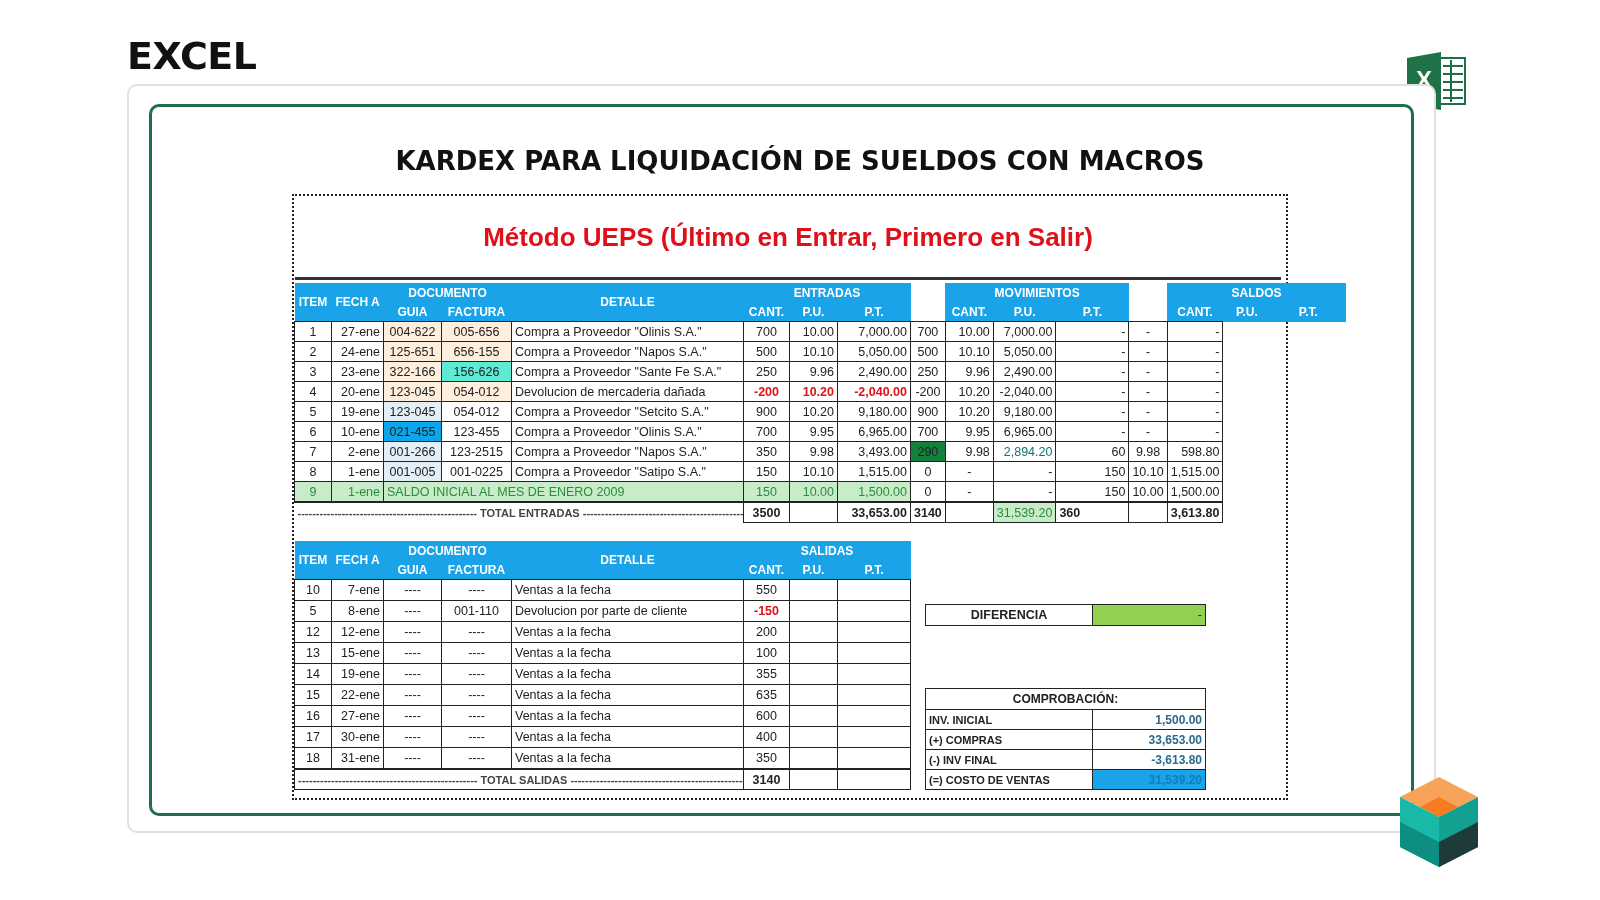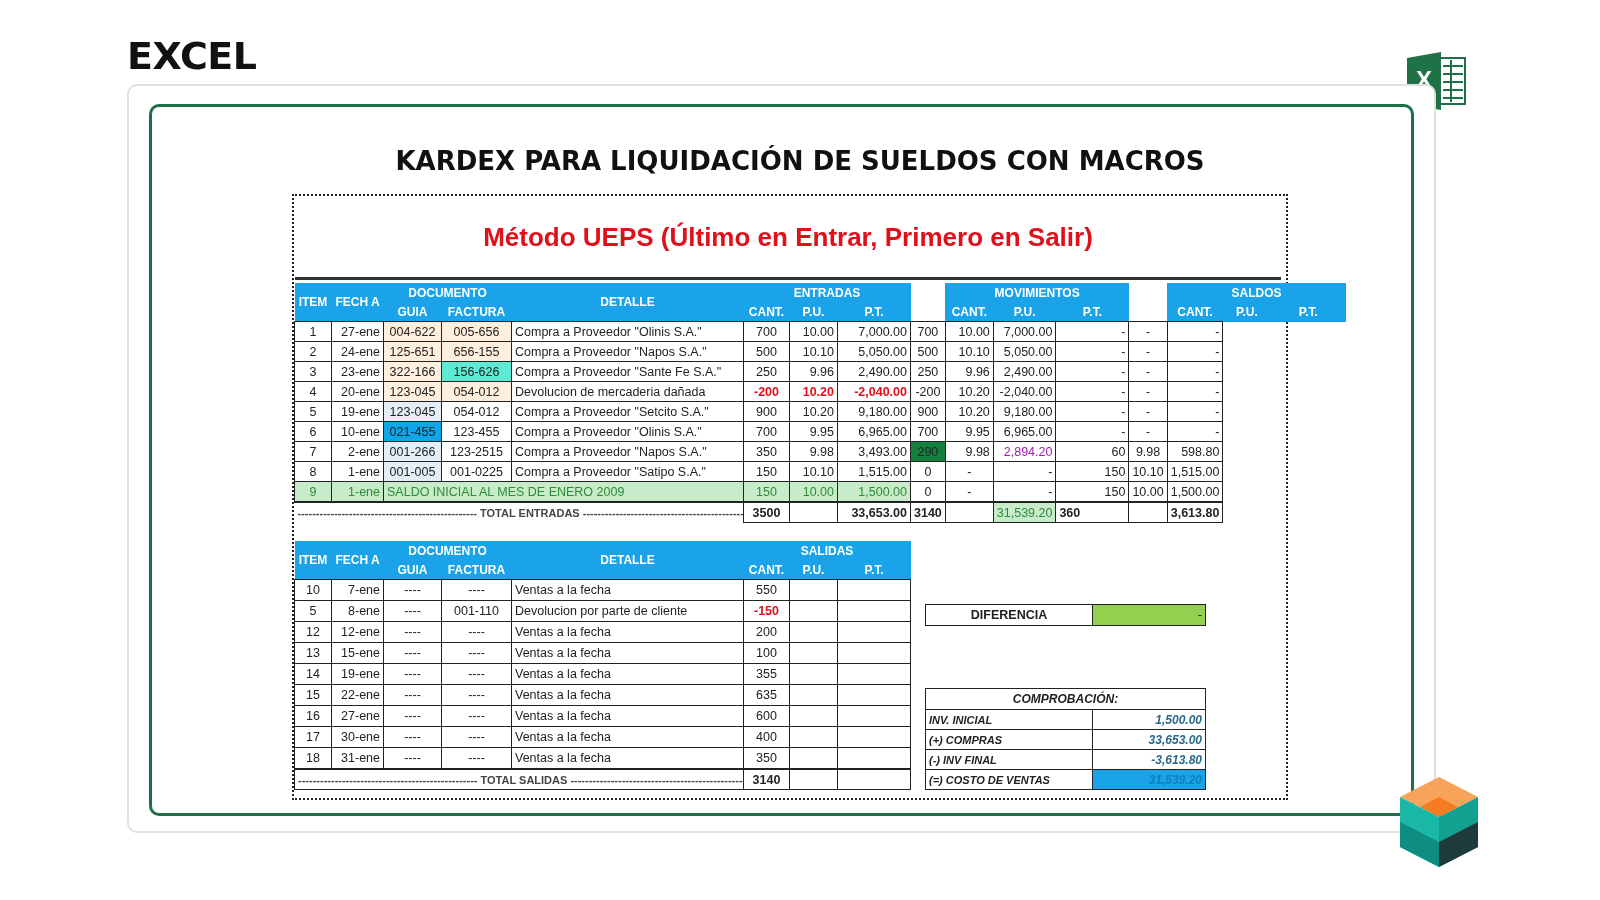--- a/index.html
+++ b/index.html
@@ -16,21 +16,21 @@
   td,th{border:1px solid #222;height:19px;padding:0 3px;white-space:nowrap;}
   th{background:#1aa3e8;color:#fff;font-weight:bold;font-size:12px;border:none;}
   .c{text-align:center;}.r{text-align:right;}.l{text-align:left;}
   .red{color:#e0101a;}
   .greenrow td{background:#c8ecc9;color:#2e8b3a;}
   .tot td{font-weight:bold;border-top:2px solid #222;}
   .b{font-weight:bold;}
   .dashes{color:#444;font-size:11px;}
   .diff{position:absolute;left:925px;top:604px;}
   .comp{position:absolute;left:925px;top:688px;}
-  .comp td{font-size:12px;font-style:italic;}
+  .comp td{font-size:12px;}
 </style>
 </head>
 <body>
 
 <div class="page-title">EXCEL</div>
 
 <svg class="xl-logo" viewBox="0 0 62 58">
   <rect x="30" y="6" width="30" height="46" fill="#fff" stroke="#1f6e4a" stroke-width="2"></rect>
   <g stroke="#1f6e4a" stroke-width="2">
       <line x1="38" y1="14" x2="58" y2="14"></line>
@@ -198,21 +198,21 @@
         <td class="c">7</td>
        <td class="r">2-ene</td>
        <td class="c" style="background:#e4eef6">001-266</td>
        <td class="c" style="background:#fff">123-2515</td>
        <td class="l">Compra a Proveedor "Napos S.A."</td>
         <td class="c ">350</td>
      <td class="r ">9.98</td>
      <td class="r ">3,493.00</td>
      <td class="c" style="background:#15803d;color:#222">290</td>
      <td class="r" style="background:#fff;color:#222">9.98</td>
-     <td class="r" style="background:#fff;color:#a21caf">2,894.20</td>
+     <td class="r" style="background:#fff;color:#0f766e">2,894.20</td>
      <td class="r" style="background:#fff;color:#222">60</td>
      <td class="c" style="background:#fff;color:#222">9.98</td>
      <td class="r" style="background:#fff;color:#222">598.80</td>
       </tr>
       <tr>
         <td class="c">8</td>
        <td class="r">1-ene</td>
        <td class="c" style="background:#e4eef6">001-005</td>
        <td class="c" style="background:#fff">001-0225</td>
        <td class="l">Compra a Proveedor "Satipo S.A."</td>

